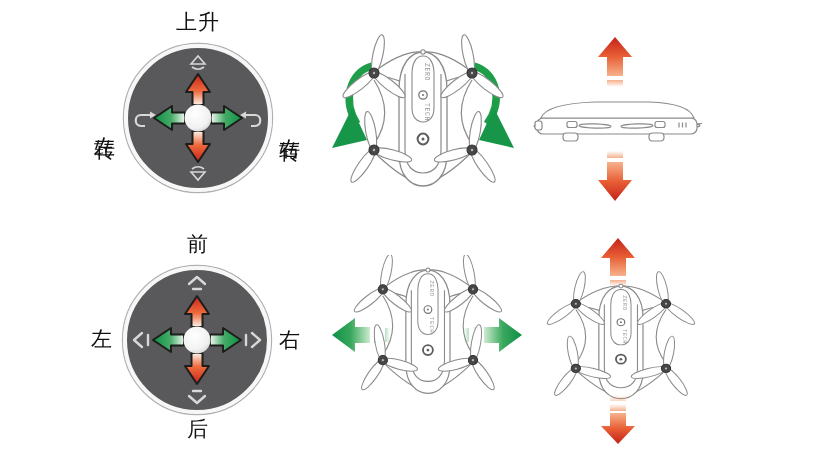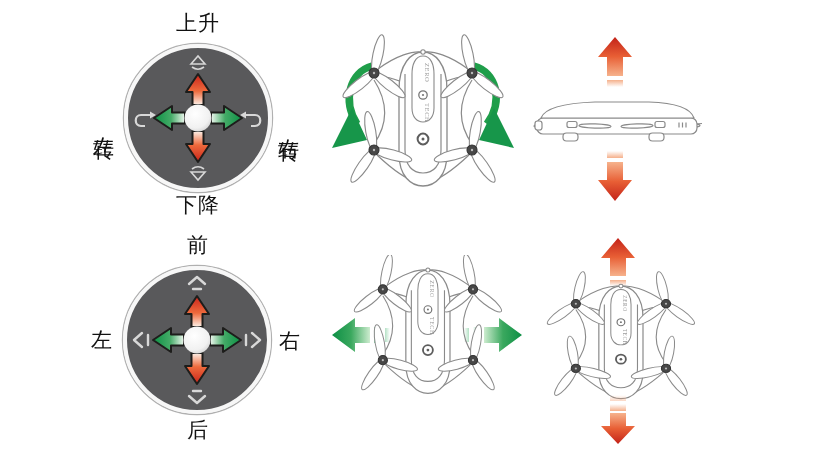--- a/index.html
+++ b/index.html
@@ -1,17 +1,17 @@
 <!DOCTYPE html>
 <html><head>
 <meta charset="utf-8">
 <style>
   html,body{margin:0;padding:0;background:#fff;}
   .canvas{position:relative;width:702px;height:460px;background:#ffffff;overflow:hidden;
-          font-family:Liberation Serif, serif;}
+          font-family:Liberation Mono, monospace;}
   .abs{position:absolute;}
   .lbl{position:absolute;color:#111;font-size:21px;line-height:1.12;text-align:center;
        letter-spacing:1px;white-space:nowrap;}
   .lbl.v{writing-mode:vertical-rl;text-orientation:upright;letter-spacing:2px;}
   svg{display:block;}
 </style>
 </head>
 <body>
 
 <div class="canvas">
@@ -136,21 +136,20 @@
         <rect x="122" y="23.5" width="10" height="6" rx="2"></rect>
         <path d="M146,24.5 L146,29.5 M149.5,24.5 L149.5,29.5 M153,24.5 L153,29.5" fill="none"></path>
         <rect x="2" y="23" width="7" height="9" rx="2.5"></rect>
         <rect x="30" y="35" width="15" height="8" rx="3.5"></rect>
         <rect x="116" y="35" width="15" height="8" rx="3.5"></rect>
       </g>
     </defs>
   </svg>
 
   <div class="lbl" style="left:150px;top:12px;width:96px">上升</div>
-  <div class="lbl" style="left:150px;top:194px;width:96px">下降</div>
   <div class="lbl v" style="left:91px;top:96px;height:52px">左转</div>
   <div class="lbl v" style="left:276px;top:98px;height:52px">右转</div>
 
   <svg class="abs" style="left:116px;top:36px" width="164" height="164" viewBox="-82 -82 164 164">
     <circle r="74.5" fill="none" stroke="#b0b0b0" stroke-width="1.4"></circle>
     <circle r="72" fill="#59595b" stroke="#f7f7f7" stroke-width="4"></circle>
     <g transform="translate(0,-56)" stroke="#d8d8d8" stroke-width="1.6" fill="none">
       <path d="M-7,2 L0,-6 L7,2 Z"></path>
         <path d="M-6,5 C-2,8 2,8 6,5"></path>
     </g>

